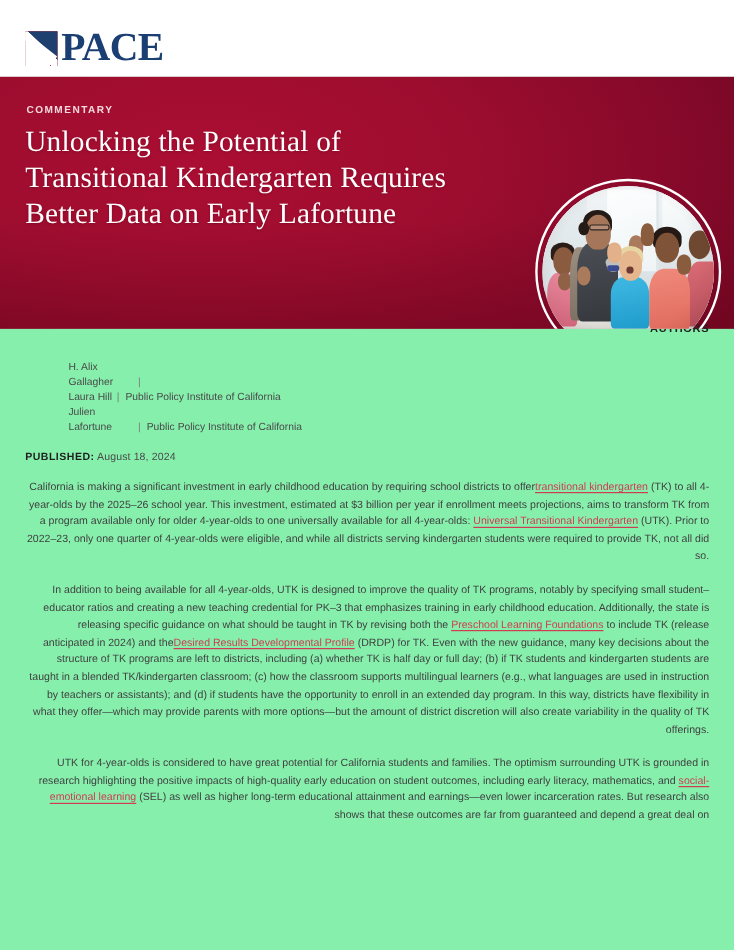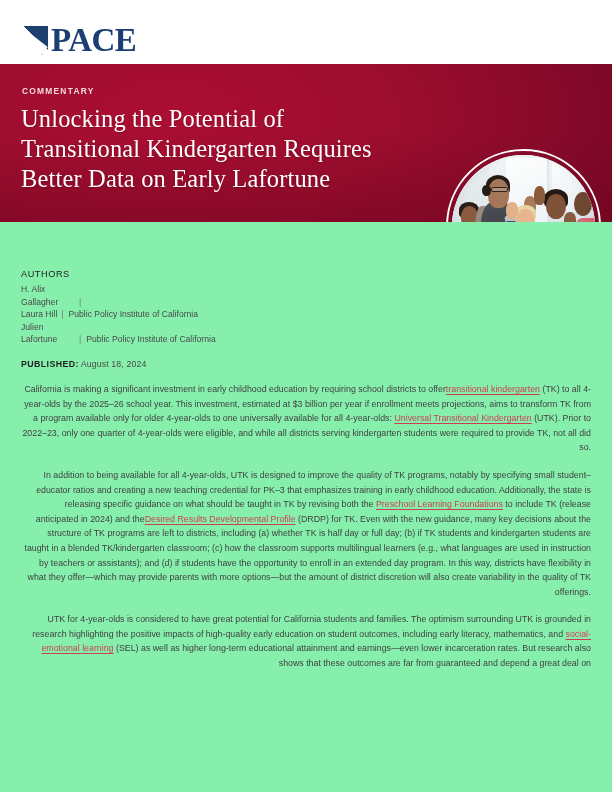--- a/index.html
+++ b/index.html
@@ -58,21 +58,21 @@
     font-size: 33px;
     letter-spacing: -0.5px;
     color: #1b3f73;
     line-height: 29px;
   }
 
   
   .hero {
     position: absolute;
     left: 0; top: 64px;
-    width: 612px; height: 158px;
+    width: 612px; height: 210px;
     background:
       radial-gradient(ellipse 520px 260px at 28% 34%, #ab0e33 0%, #9d0d2e 42%, #85092a 78%, #720722 100%);
     overflow: hidden;
   }
   .hero::before {
     content: "";
     position: absolute;
     left: 0; bottom: 0;
     width: 612px; height: 90px;
     background: linear-gradient(180deg, rgba(120,6,34,0) 0%, rgba(110,5,31,0.45) 100%);
@@ -267,36 +267,38 @@
   }
 
   
   .content {
     position: absolute;
     left: 21px; top: 258px;
     width: 570px;
   }
   .authors-label {
     font-size: 9.2px;
-    font-weight: 400;
+    font-weight: 700;
     letter-spacing: 0.55px;
     color: #222222;
-    margin: 11px 0 4px 0;
+    margin: 11px 0 20px 0;
+    text-align: right;
   }
   .author-row {
     display: flex;
     align-items: baseline;
     font-size: 8.6px;
     line-height: 12.6px;
     color: #4a4a4a;
   }
   .author-name {
     width: 58px;
     flex: 0 0 58px;
     color: #4a4a4a;
+    margin-left: 36px;
   }
   .author-name.wrap { width: 58px; }
   .author-sep {
     flex: 0 0 auto;
     padding: 0 5px 0 0;
     color: #7a7a7a;
   }
   .author-affil { color: #4a4a4a; }
 
   .published {

